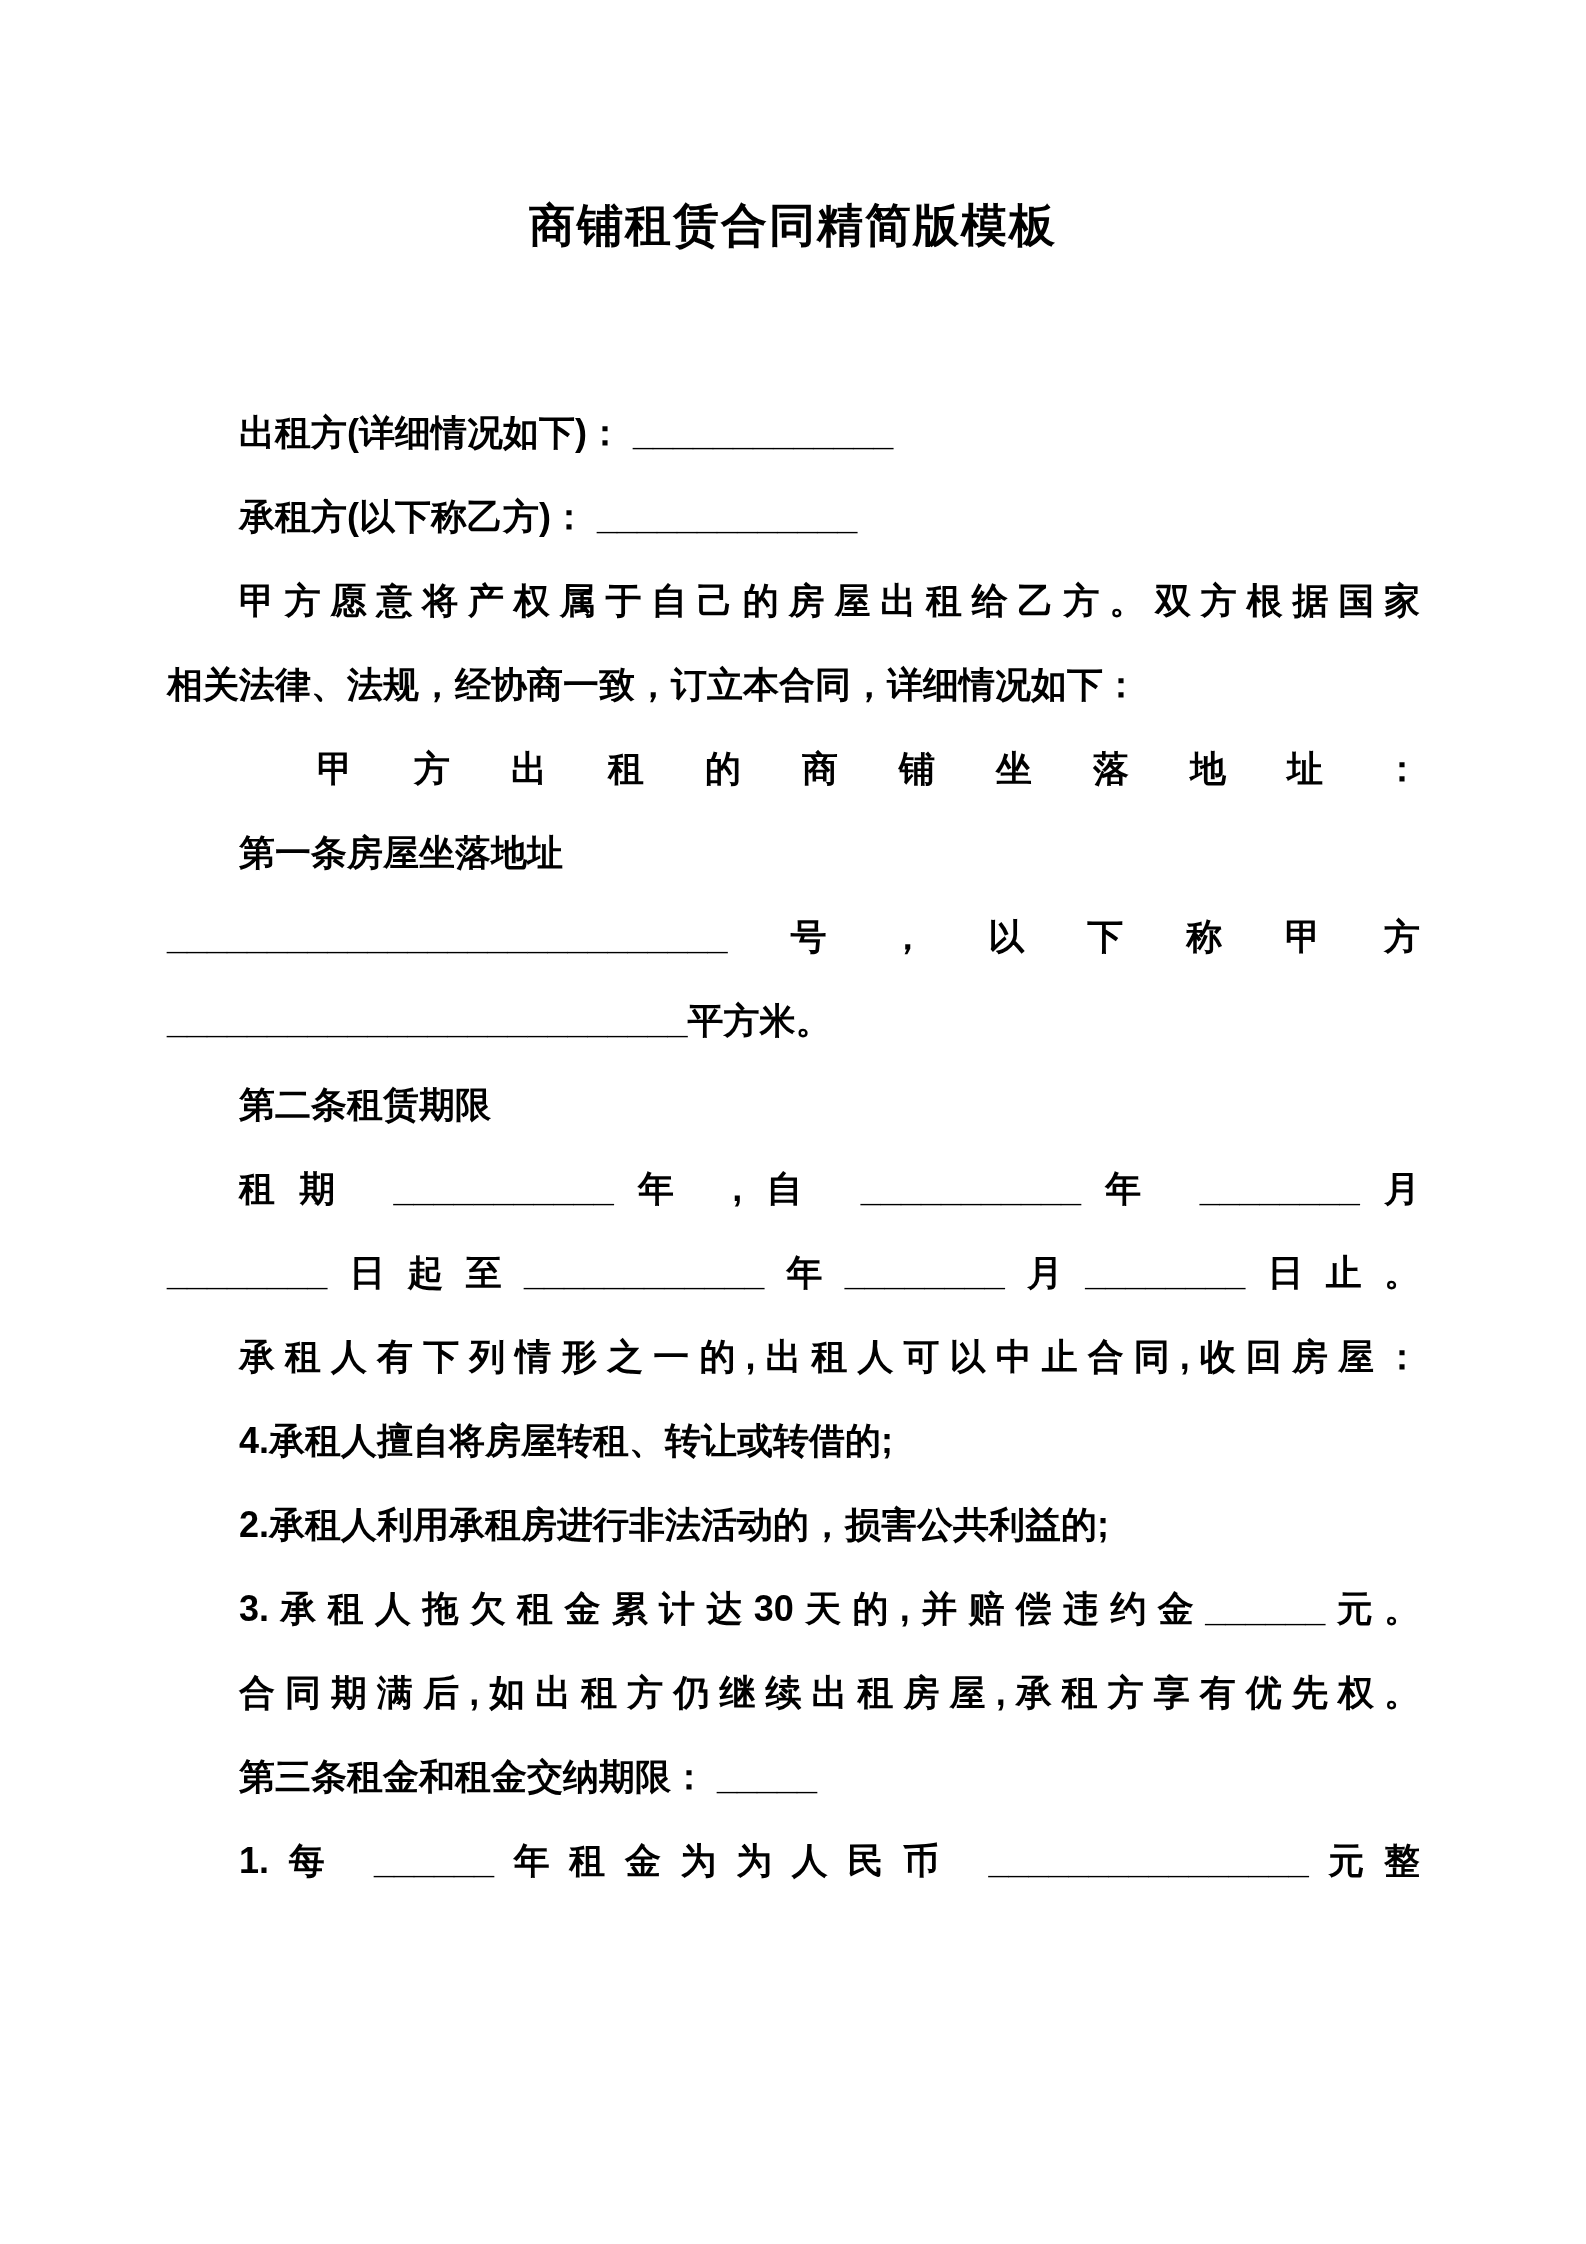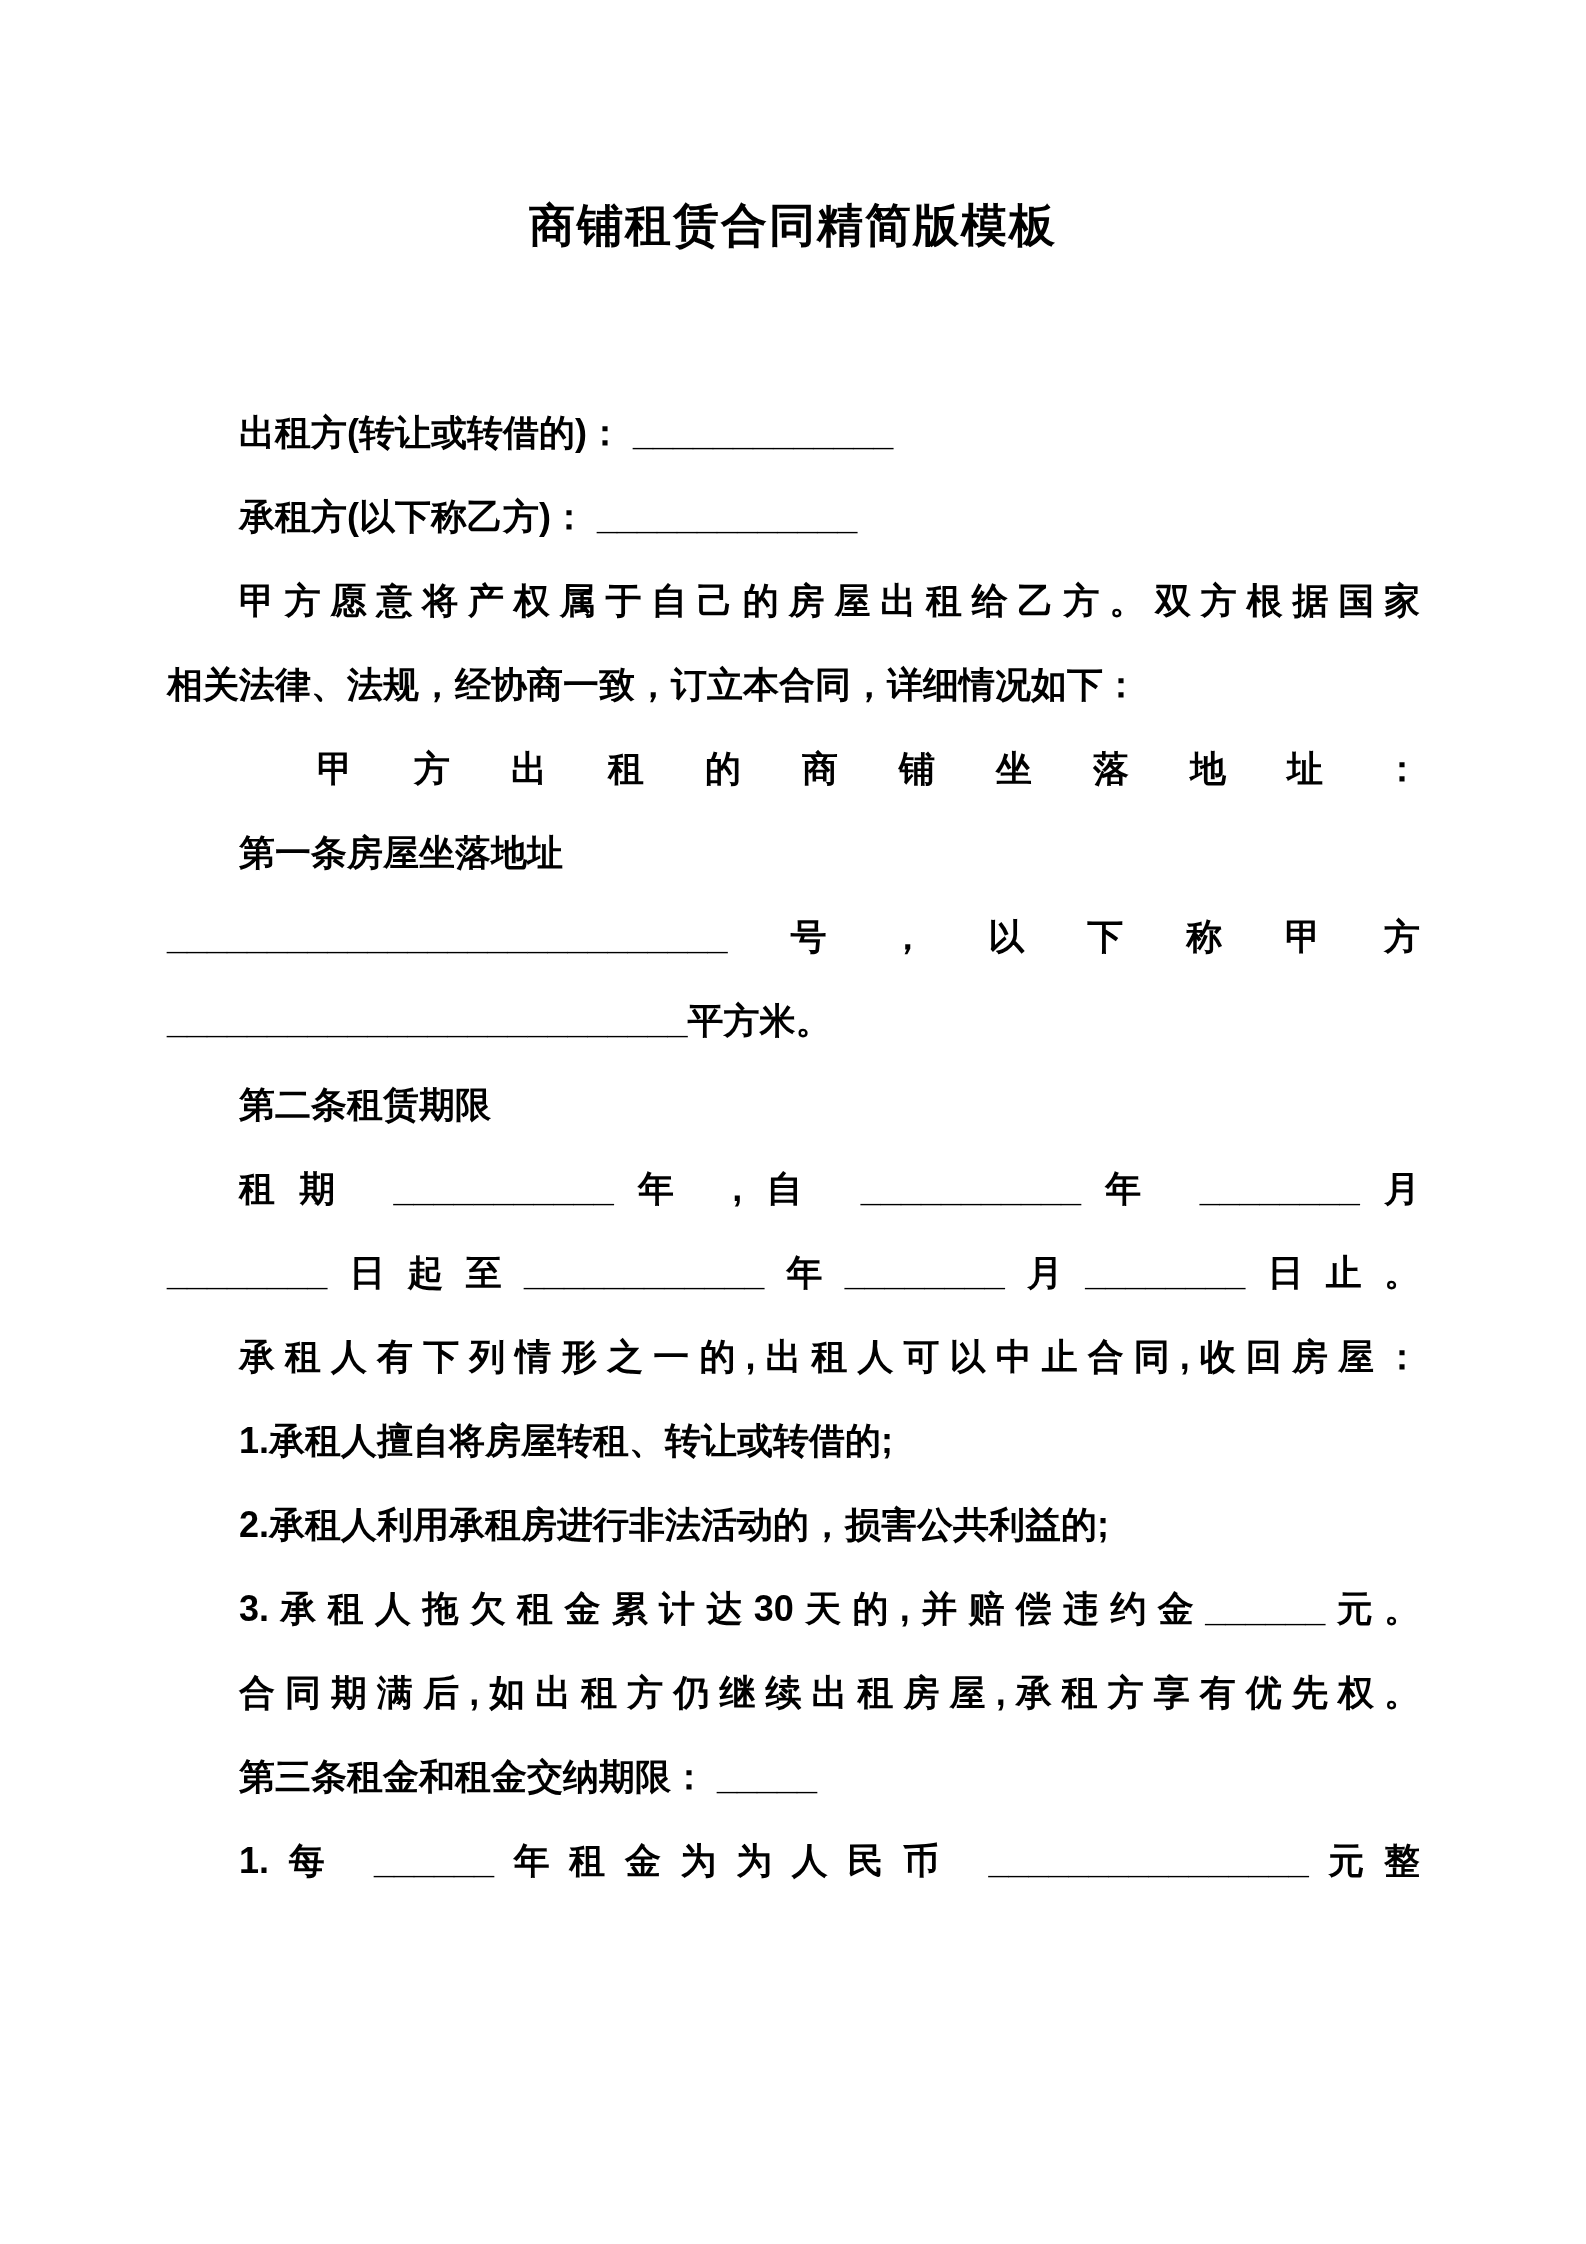--- a/index.html
+++ b/index.html
@@ -44,32 +44,32 @@
     text-align: justify;
     text-align-last: justify;
   }
 </style>
 </head>
 <body>
 
 <div class="page">
   <div class="doc-title">商铺租赁合同精简版模板</div>
   <div class="content">
-    <div class="line indent">出租方(转让或转借的)： _____________</div>
+    <div class="line indent">出租方(详细情况如下)： _____________</div>
     <div class="line indent">承租方(以下称乙方)： _____________</div>
     <div class="line indent spread">甲方愿意将产权属于自己的房屋出租给乙方。双方根据国家</div>
     <div class="line">相关法律、法规，经协商一致，订立本合同，详细情况如下：</div>
     <div class="line indent4 spread">甲方出租的商铺坐落地址：</div>
     <div class="line indent">第一条房屋坐落地址</div>
     <div class="line spread">____________________________号，以下称甲方</div>
     <div class="line">__________________________平方米。</div>
     <div class="line indent">第二条租赁期限</div>
     <div class="line indent spread">租期 ___________年 ,自 ___________年 ________月</div>
     <div class="line spread">________日起至____________年________月________日止。</div>
     <div class="line indent spread">承租人有下列情形之一的,出租人可以中止合同,收回房屋：</div>
-    <div class="line indent">1.承租人擅自将房屋转租、转让或转借的;</div>
+    <div class="line indent">4.承租人擅自将房屋转租、转让或转借的;</div>
     <div class="line indent">2.承租人利用承租房进行非法活动的，损害公共利益的;</div>
     <div class="line indent spread">3.承租人拖欠租金累计达30天的,并赔偿违约金______元。</div>
     <div class="line indent spread">合同期满后,如出租方仍继续出租房屋,承租方享有优先权。</div>
     <div class="line indent">第三条租金和租金交纳期限： _____</div>
     <div class="line indent spread">1.每 ______年租金为为人民币 ________________元整</div>
   </div>
 </div>
 
 </body></html>

